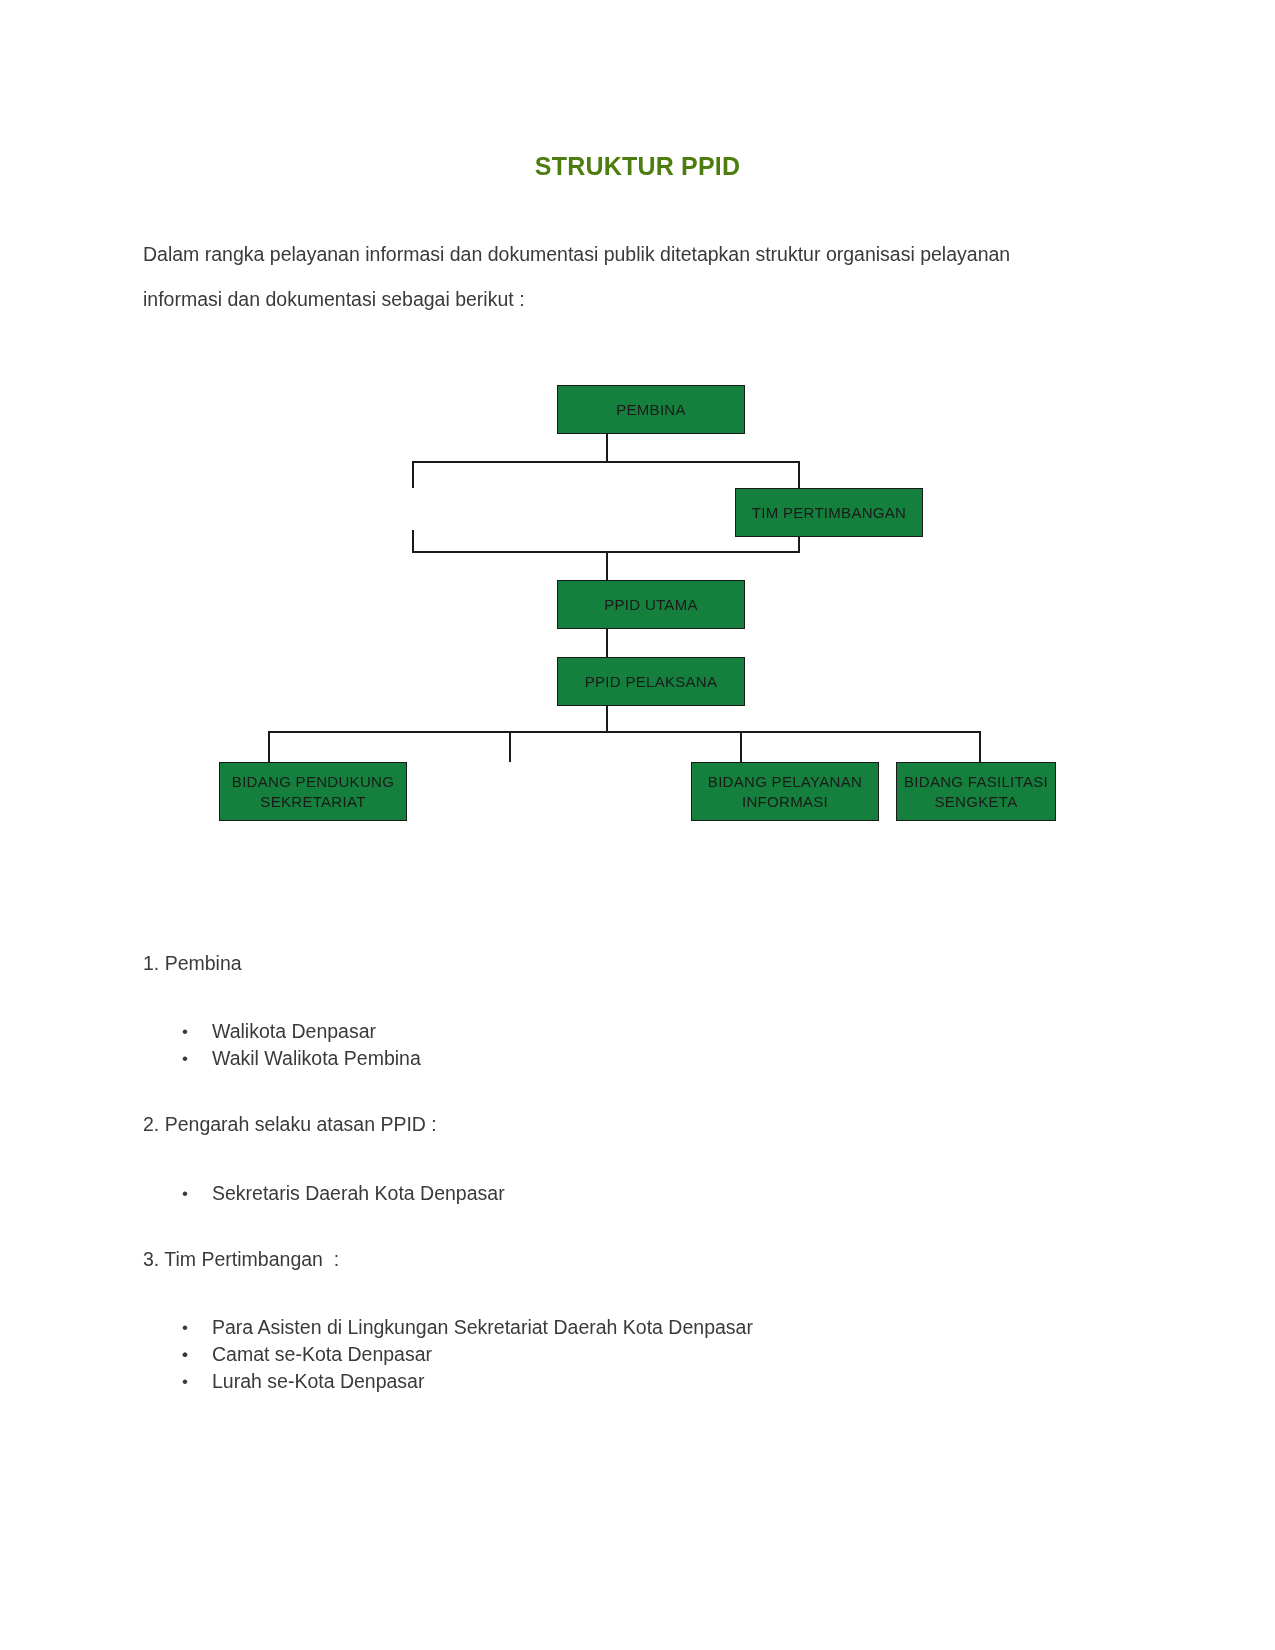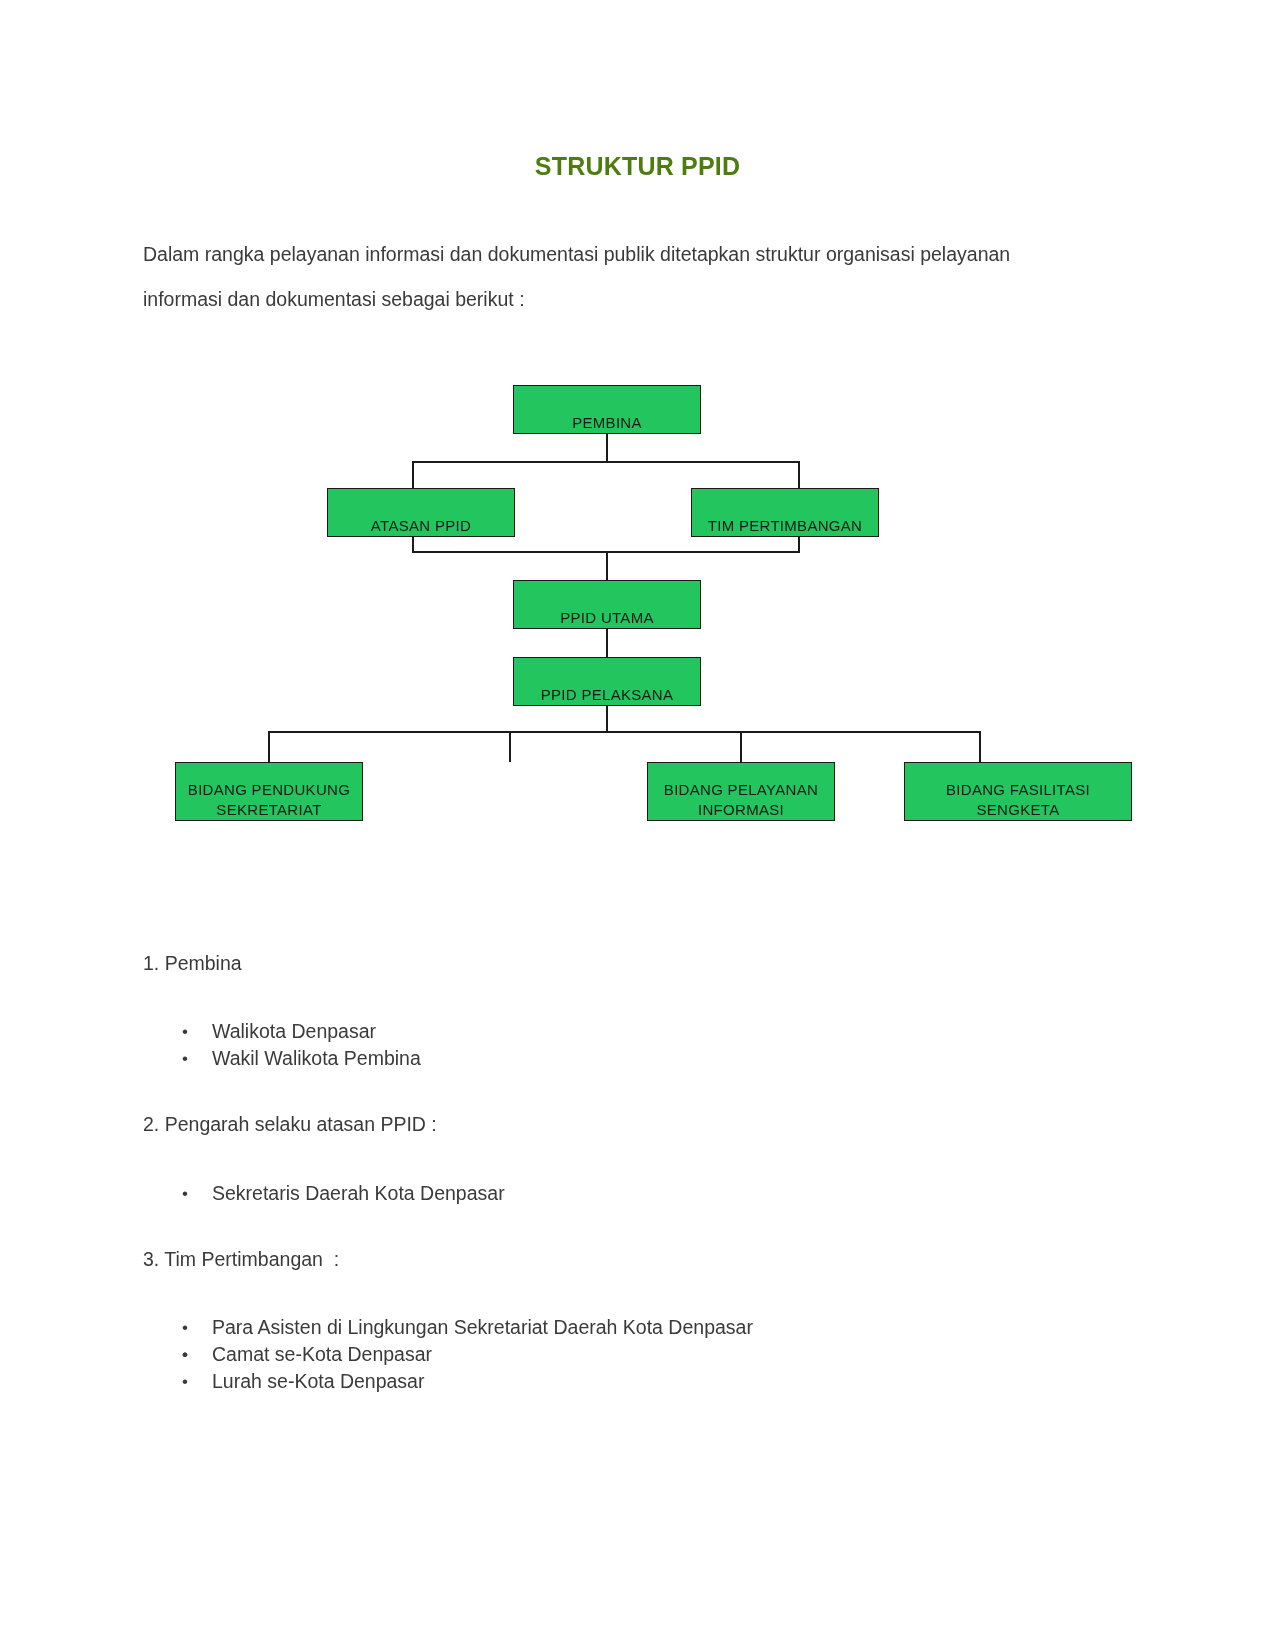--- a/index.html
+++ b/index.html
@@ -51,31 +51,32 @@
     position: absolute;
     left: 0;
     top: 370px;
     width: 1275px;
     height: 470px;
   }
   .node {
     position: absolute;
     box-sizing: border-box;
     border: 1.6px solid #1a1a1a;
-    background: #22c55e;
+    background: #15803d;
     display: flex;
     align-items: center;
-    justify-content: flex-end;
+    justify-content: center;
     flex-direction: column;
     text-align: center;
     font-size: 15px;
     letter-spacing: 0.3px;
     line-height: 20px;
     color: #1a1a1a;
     z-index: 2;
+    margin-left: 44px;
   }
   .node .line2 { display: block; }
   .conn {
     position: absolute;
     background: #1a1a1a;
     z-index: 1;
   }
   .conn.v { width: 2px; }
   .conn.h { height: 2px; }
 
@@ -136,44 +137,41 @@
     <div class="conn h" style="left:268px; top:361px; width:712px;"></div>
     <div class="conn v" style="left:268px; top:361px; height:31px;"></div>
     <div class="conn v" style="left:509px; top:361px; height:31px;"></div>
     <div class="conn v" style="left:740px; top:361px; height:31px;"></div>
     <div class="conn v" style="left:979px; top:361px; height:31px;"></div>
 
     <div class="node" style="left:513px; top:15px; width:188px; height:49px;">
       <span>PEMBINA</span>
     </div>
 
-    <div class="node" style="left:327px; top:118px; width:188px; height:49px;">
-      <span>ATASAN PPID</span>
-    </div>
     <div class="node" style="left:691px; top:118px; width:188px; height:49px;">
       <span>TIM PERTIMBANGAN</span>
     </div>
 
     <div class="node" style="left:513px; top:210px; width:188px; height:49px;">
       <span>PPID UTAMA</span>
     </div>
 
     <div class="node" style="left:513px; top:287px; width:188px; height:49px;">
       <span>PPID PELAKSANA</span>
     </div>
 
     <div class="node" style="left:175px; top:392px; width:188px; height:59px;">
       <span class="line1">BIDANG PENDUKUNG</span>
       <span class="line2">SEKRETARIAT</span>
     </div>
     <div class="node" style="left:647px; top:392px; width:188px; height:59px;">
       <span class="line1">BIDANG PELAYANAN</span>
       <span class="line2">INFORMASI</span>
     </div>
-    <div class="node" style="left:904px; top:392px; width:228px; height:59px;">
+    <div class="node" style="left:852px; top:392px; width:160px; height:59px;">
       <span class="line1">BIDANG FASILITASI</span>
       <span class="line2">SENGKETA</span>
     </div>
   </div>
 
   <div class="num-item" style="top:952px;">1. Pembina</div>
   <ul class="bullets" style="top:1018px;">
     <li>
       <span class="bullet-dot">•</span>
       <span>Walikota Denpasar</span>

